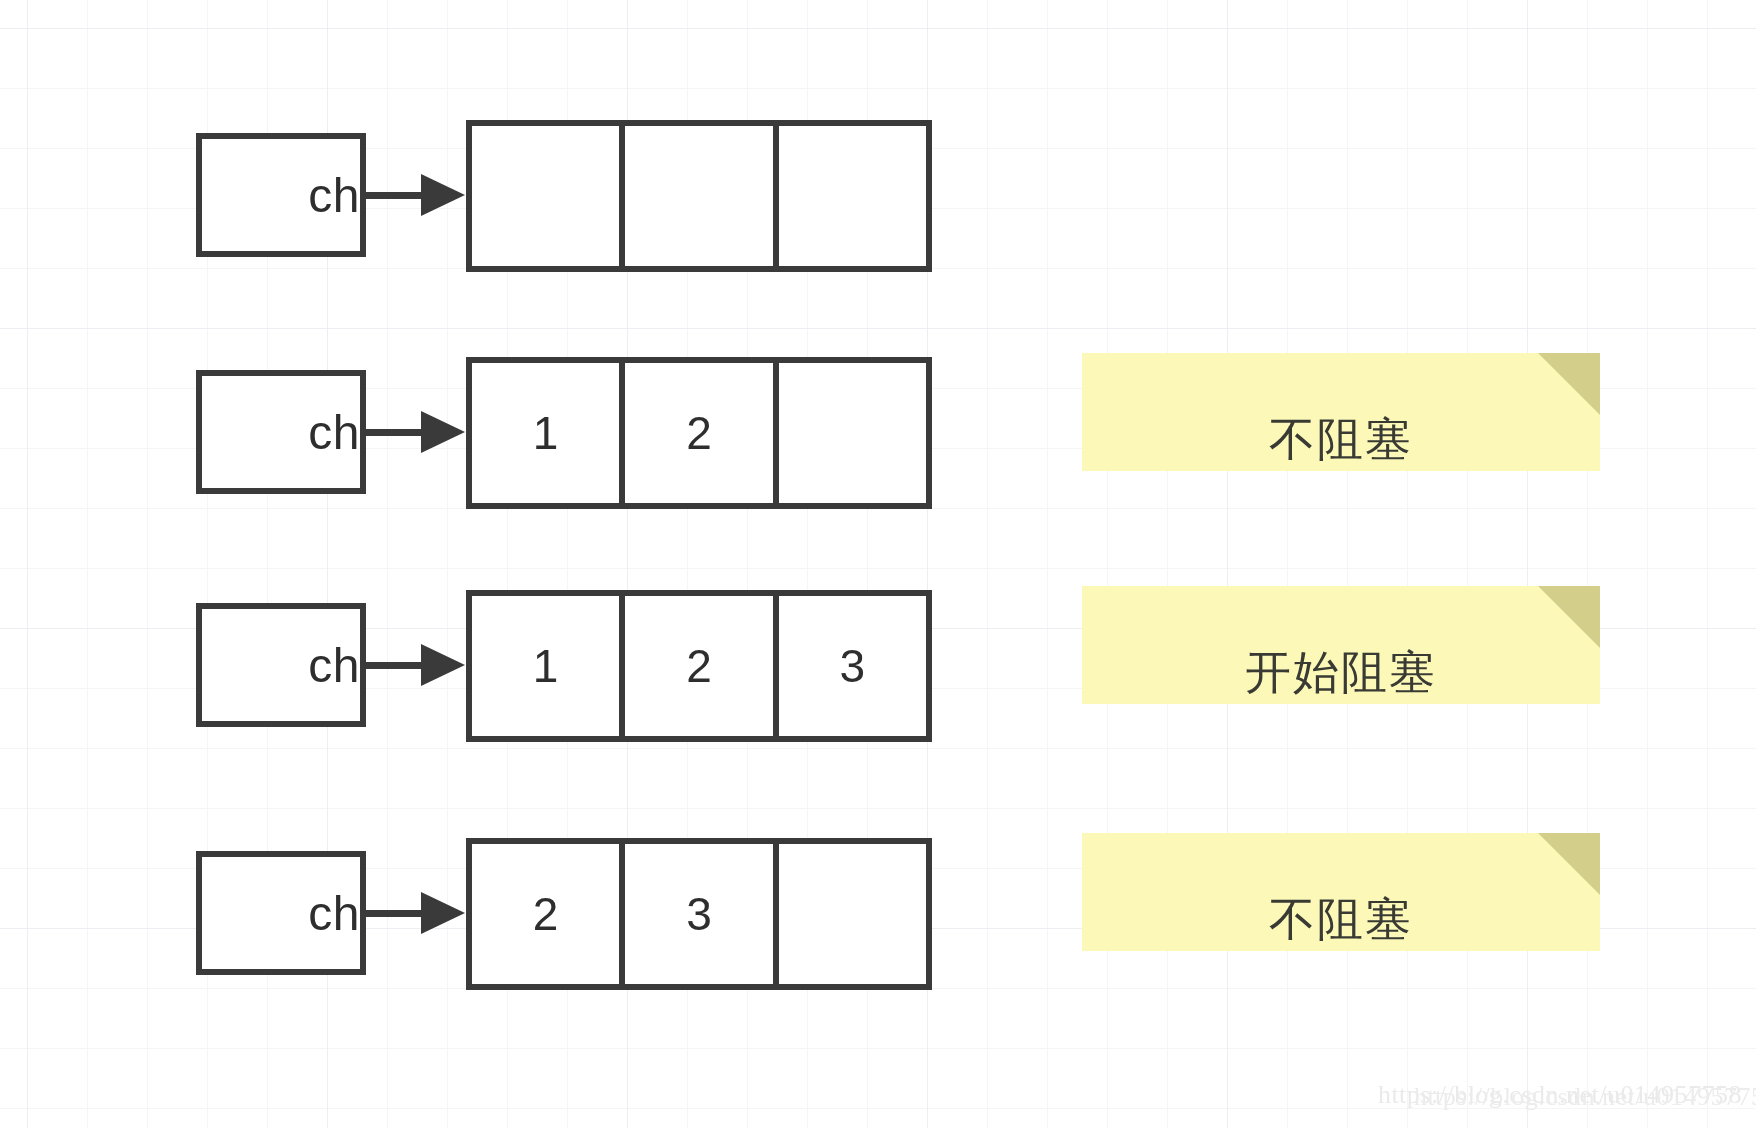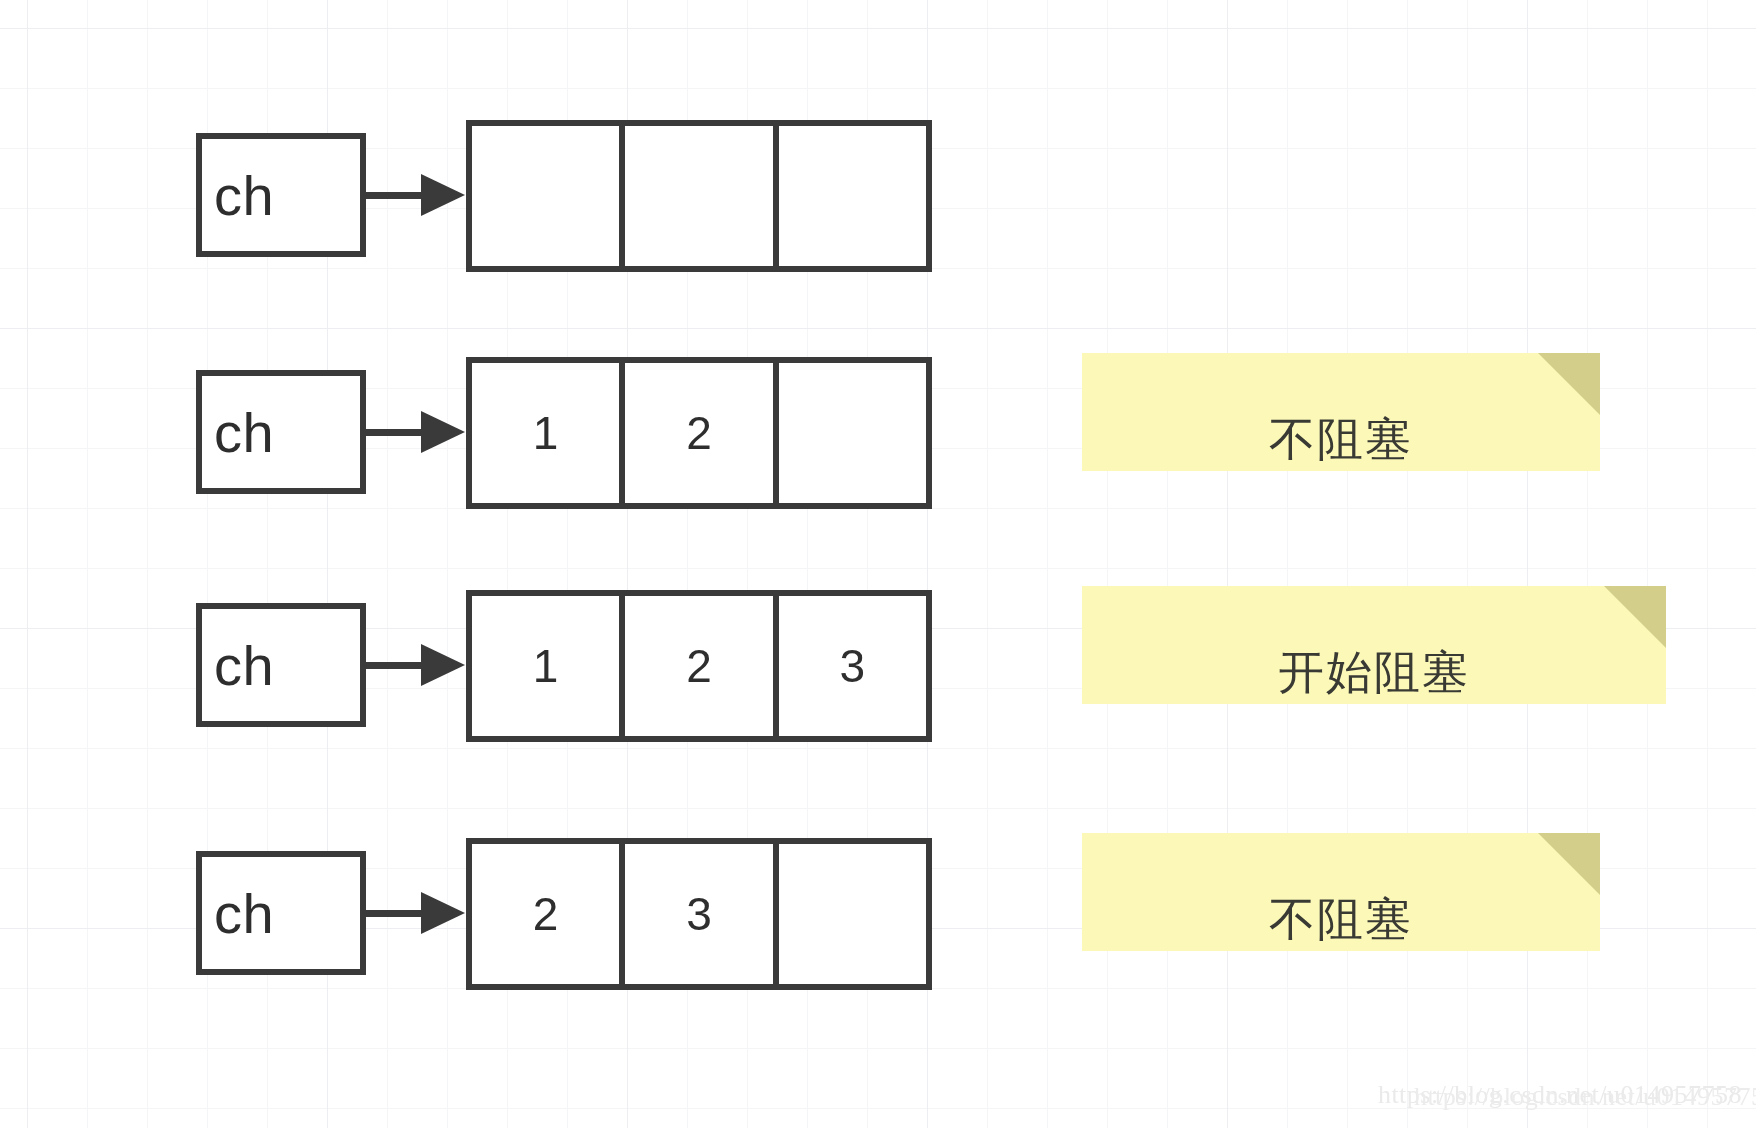--- a/index.html
+++ b/index.html
@@ -41,23 +41,23 @@
   }
 
   
   .ch-box {
     position: absolute;
     box-sizing: border-box;
     background: #ffffff;
     border: 6px solid #3a3a3a;
     display: flex;
     align-items: center;
-    justify-content: flex-start;
+    justify-content: flex-end;
     color: #2e2e2e;
-    font-size: 56px;
+    font-size: 48px;
     letter-spacing: 0.5px;
     font-family: "Liberation Sans", "DejaVu Sans", sans-serif;
     padding-left: 12px;
   }
 
   
   .arrow {
     position: absolute;
     display: flex;
     align-items: center;
@@ -193,21 +193,21 @@
     <span class="shaft" style="width:56px;"></span>
     <span class="head"></span>
   </div>
 
   <div class="buffer" style="left:466px; top:590px; width:466px; height:152px;">
     <div class="cell">1</div>
     <div class="cell">2</div>
     <div class="cell">3</div>
   </div>
 
-  <div class="note" style="left:1082px; top:586px; width:584px; height:118px;">
+  <div class="note" style="left:1082px; top:586px; width:518px; height:118px;">
     <span class="note-fold"></span>
     <span class="note-text">开始阻塞</span>
   </div>
 
   <div class="ch-box" style="left:196px; top:851px; width:170px; height:124px;">
     <span>ch</span>
   </div>
 
   <div class="arrow" style="left:366px; top:892px; width:100px; height:42px;">
     <span class="shaft" style="width:56px;"></span>

